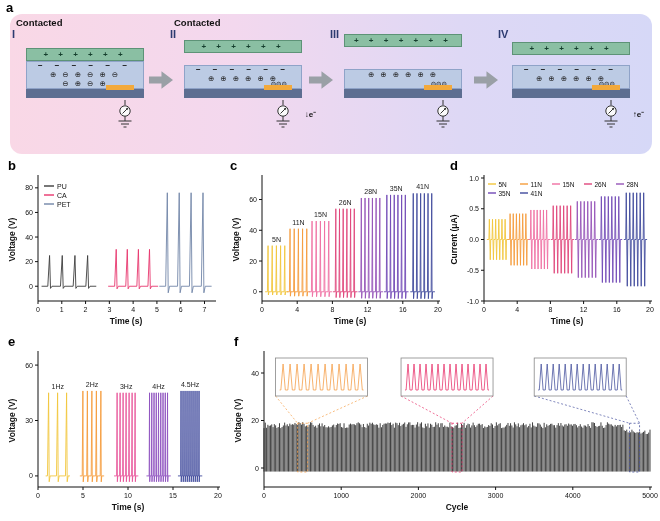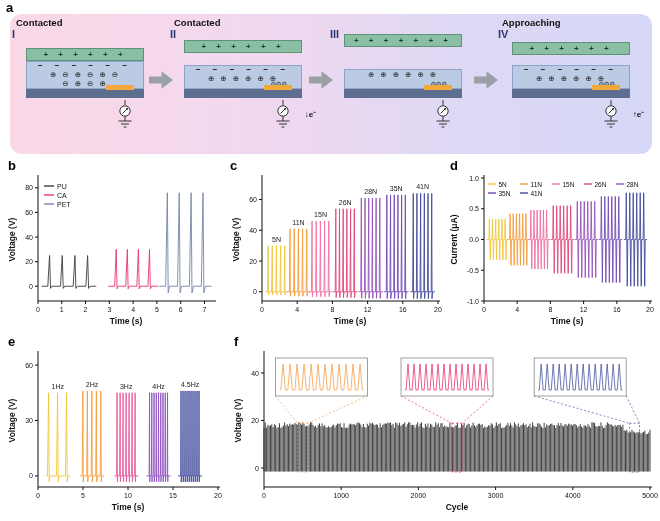--- a/index.html
+++ b/index.html
@@ -131,21 +131,20 @@
         <line x1="7" y1="24" x2="15" y2="24" class="ck"></line>
           <line x1="9.5" y1="27" x2="12.5" y2="27" class="ck"></line>
       </svg>
       <div class="electron"><span class="arr"></span><span></span></div>
     </div>
 
     <div class="flow-arrow fa3"></div>
 
     <div class="stage stage4">
       <div class="stage-numeral">IV</div>
-      <div class="stage-title">Approaching</div>
       <div class="device">
         <div class="layer-top">
             <span class="chg">+ + + + + +</span>
           </div>
         <div class="diel">
           <div class="surface-row">− − − − − −</div>
           <div class="bulk-row">⊕ ⊕ ⊕ ⊕ ⊕ ⊕</div>
           <div class="cluster">⊖⊖⊖</div>
         </div>
         <div class="bottom-bar"></div>

